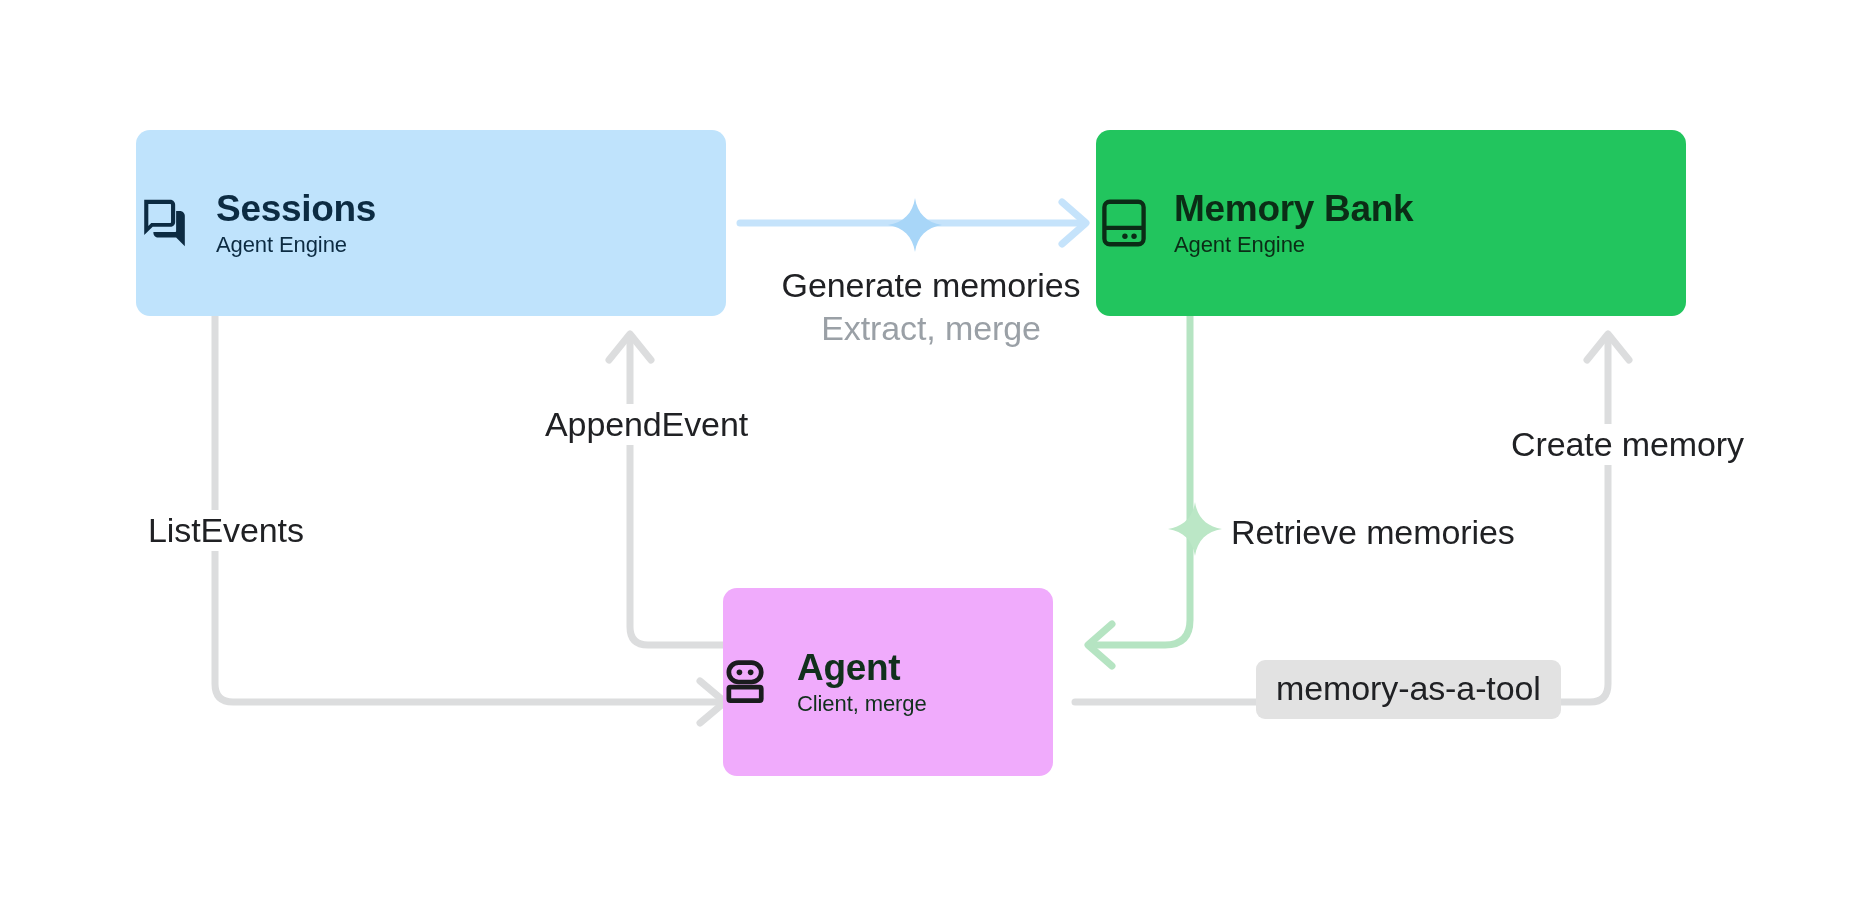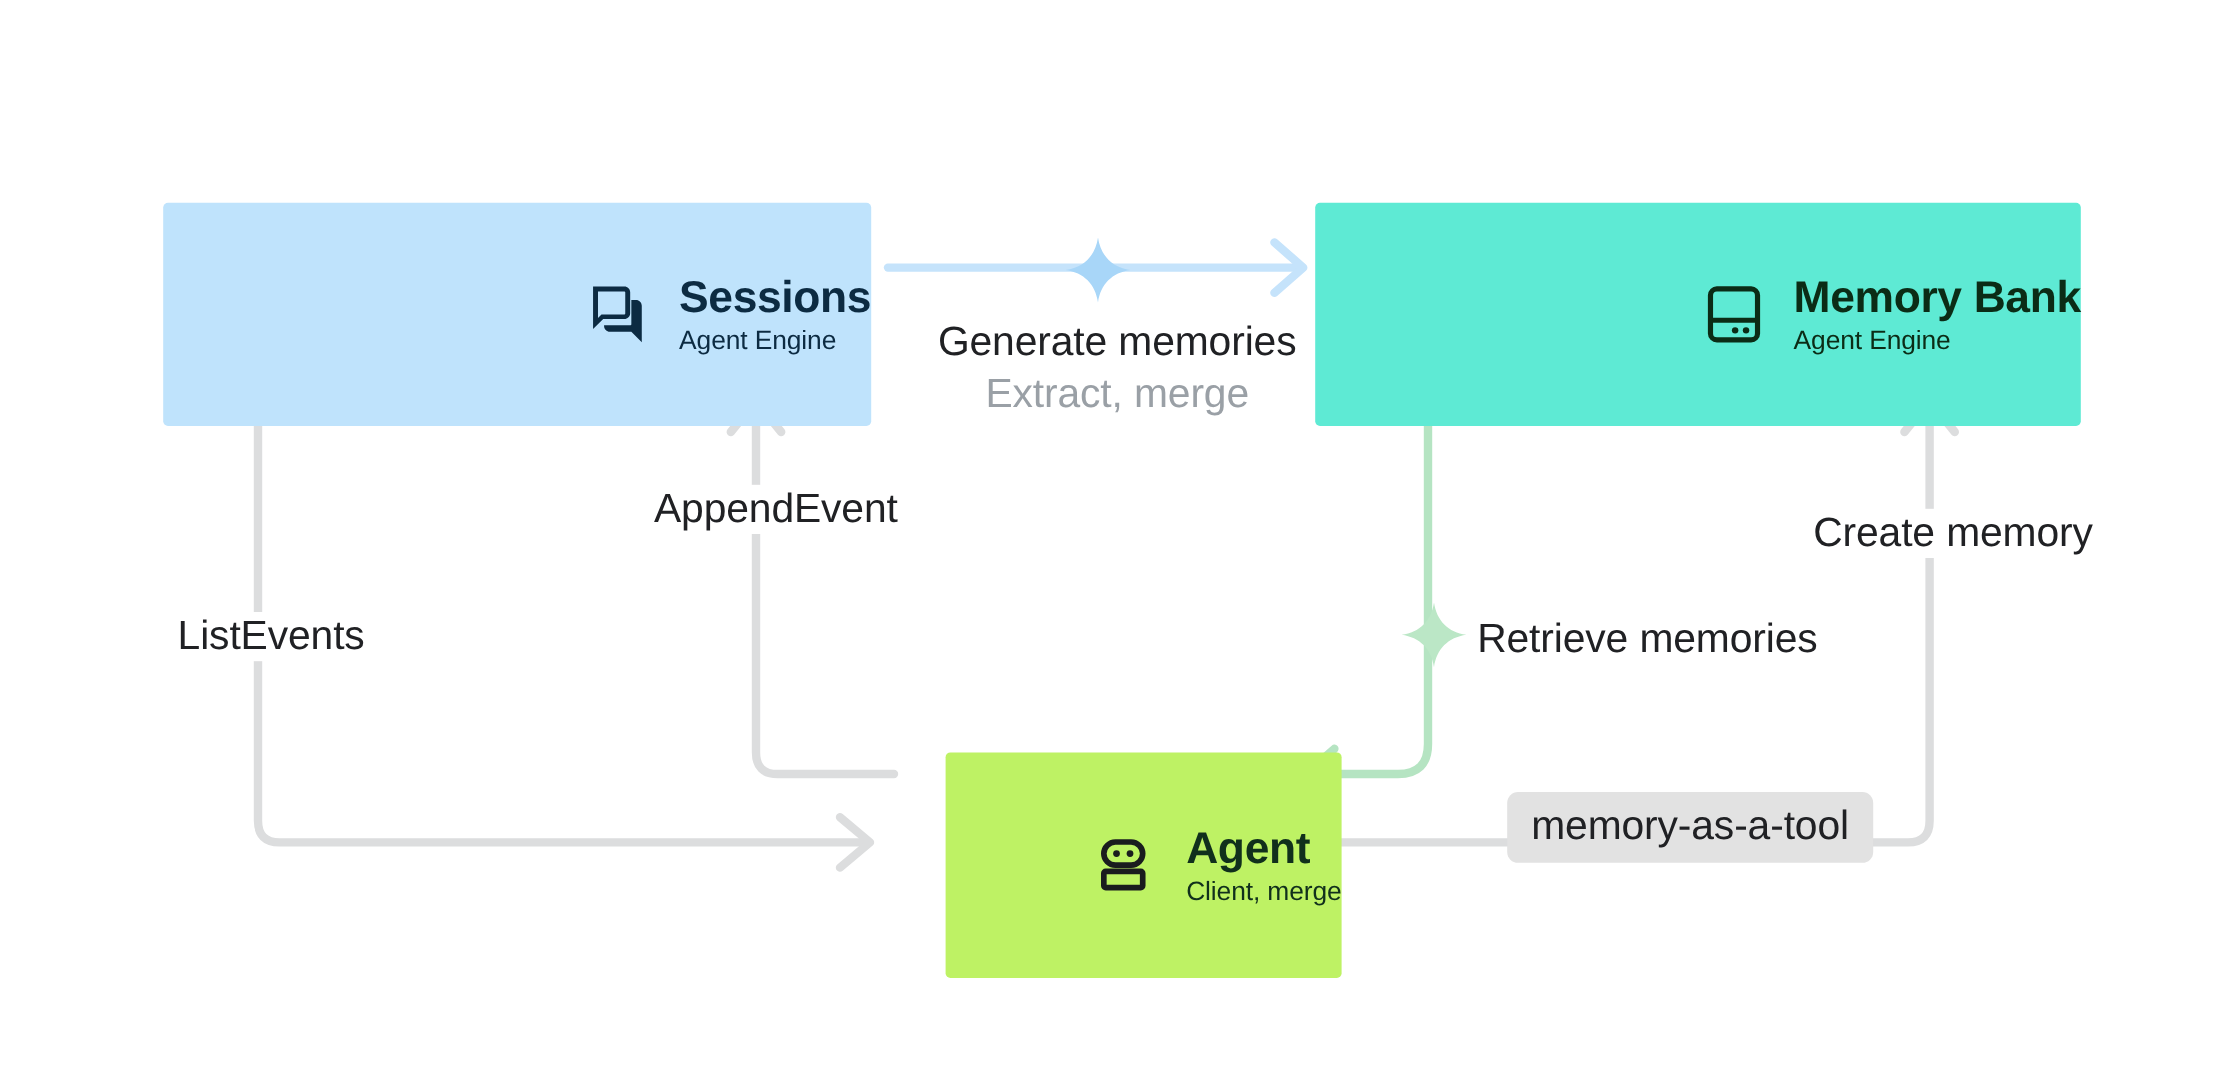--- a/index.html
+++ b/index.html
@@ -23,26 +23,25 @@
     left: 0;
     top: 0;
     width: 1860px;
     height: 904px;
     pointer-events: none;
   }
 
   
   .node {
     position: absolute;
-    border-radius: 4px;
+    border-radius: 14px;
     display: flex;
     align-items: center;
-    justify-content: flex-end;
+    justify-content: flex-start;
     box-sizing: border-box;
-    margin-top: 39px;
   }
   .node-inner {
     display: flex;
     align-items: center;
     gap: 22px;
   }
   .node-icon {
     display: flex;
     align-items: center;
     justify-content: center;
@@ -67,29 +66,29 @@
 
   #node-sessions {
     left: 136px; top: 130px;
     width: 590px; height: 186px;
     background: #BFE3FC;
   }
   #node-sessions .node-title, #node-sessions .node-sub { color: #0C2B42; }
 
   #node-memorybank {
     left: 1096px; top: 130px;
-    width: 638px; height: 186px;
-    background: #5eead4;
+    width: 590px; height: 186px;
+    background: #22c55e;
   }
   #node-memorybank .node-title, #node-memorybank .node-sub { color: #0B2C16; }
 
   #node-agent {
-    left: 788px; top: 588px;
+    left: 723px; top: 588px;
     width: 330px; height: 188px;
-    background: #bef264;
+    background: #f0abfc;
   }
   #node-agent .node-title, #node-agent .node-sub { color: #11301C; }
   #node-agent .node-inner { gap: 20px; }
 
   
   .elabel {
     position: absolute;
     color: #202124;
     font-size: 34px;
     font-weight: 400;

